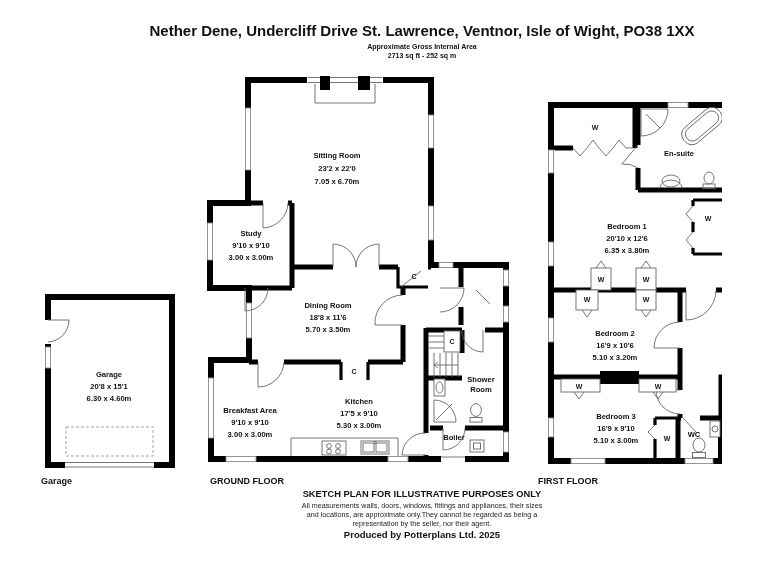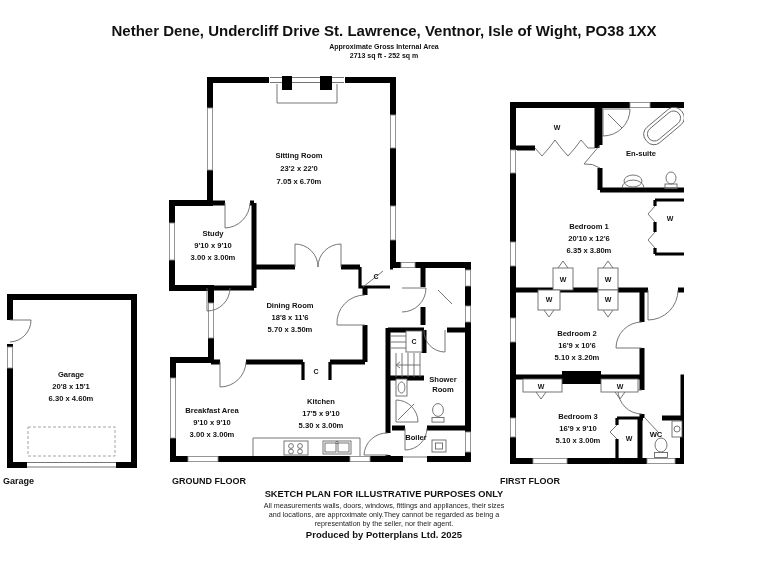--- a/index.html
+++ b/index.html
@@ -1,16 +1,16 @@
 <!DOCTYPE html>
 <html><head>
 <meta charset="utf-8">
 <style>
   html,body{margin:0;padding:0;background:#fff;}
-  #canvas{position:relative;width:684px;height:576px;background:#fff;overflow:hidden;}
+  #canvas{position:relative;width:684px;height:576px;background:#fff;overflow:hidden;padding-left:38px;}
   svg{display:block;}
   .outer{fill:#fff;stroke:#000;stroke-width:6;}
   .iw{fill:none;stroke:#000;stroke-width:5;}
   .iw3{fill:none;stroke:#000;stroke-width:3.2;}
   .gap{fill:#fff;stroke:none;}
   .win{fill:#fff;stroke:#8a8a8a;stroke-width:0.9;}
   .thin{fill:none;stroke:#666;stroke-width:0.9;}
   .thinf{fill:#fff;stroke:#666;stroke-width:0.9;}
   .dash{fill:none;stroke:#9a9a9a;stroke-width:0.9;stroke-dasharray:3 2;}
   .blk{fill:#000;stroke:none;}

